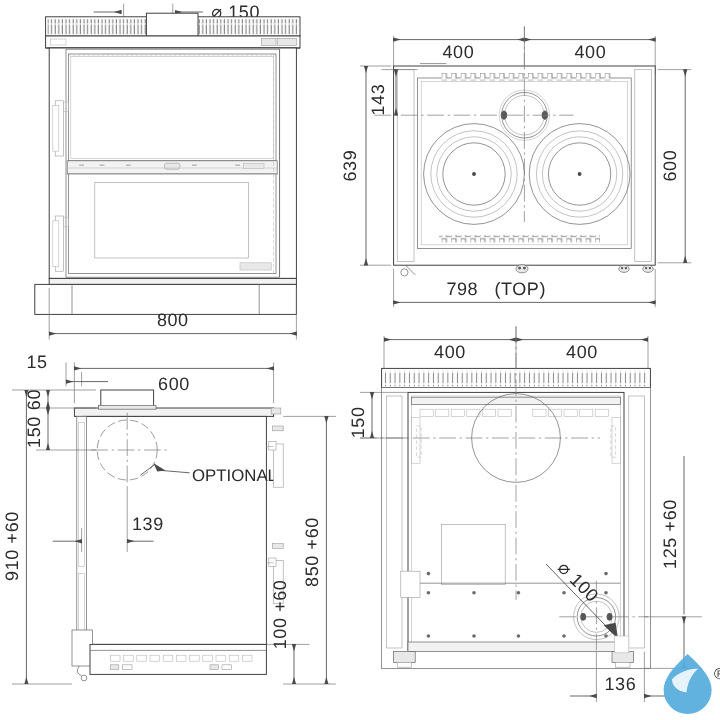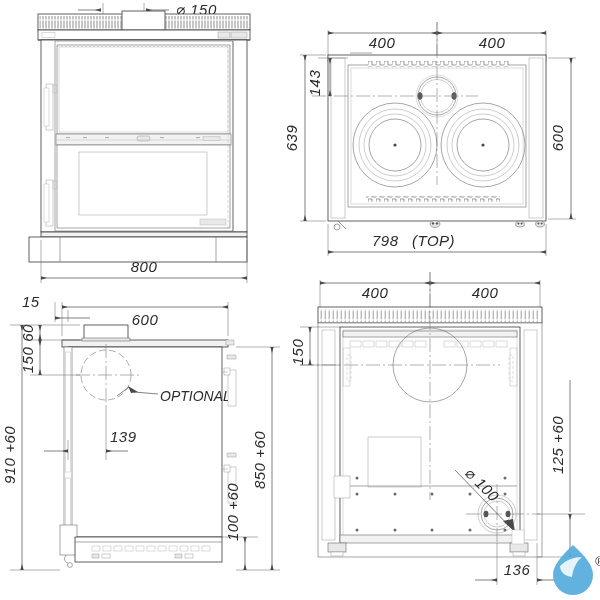--- a/index.html
+++ b/index.html
@@ -1,18 +1,18 @@
 <!DOCTYPE html>
 <html><head>
 <meta charset="utf-8">
 <style>
   html,body{margin:0;padding:0;background:#ffffff;}
   body{width:600px;height:600px;overflow:hidden;
        font-family:"Liberation Sans","DejaVu Sans",sans-serif;}
-  #sheet{position:relative;width:524px;height:600px;background:#d946ef;font-style:italic;}
+  #sheet{position:relative;width:524px;height:600px;background:#d946ef;}
   svg{display:block;}
   .dimtxt{font-family:"Liberation Sans","DejaVu Sans",sans-serif;
           font-size:15px;fill:#2b2b2b;letter-spacing:0.5px;}
   .dimtxt-sm{font-size:13px;}
   .lbl{font-family:"Liberation Sans","DejaVu Sans",sans-serif;
        font-size:14px;fill:#2b2b2b;}
   .ln{stroke:#3a3a3a;stroke-width:0.8;fill:none;}
   .ln-thin{stroke:#6a6a6a;stroke-width:0.6;fill:none;}
   .ln-lite{stroke:#9a9a9a;stroke-width:0.5;fill:none;}
   .ln-vlite{stroke:#b8b8b8;stroke-width:0.5;fill:none;}

